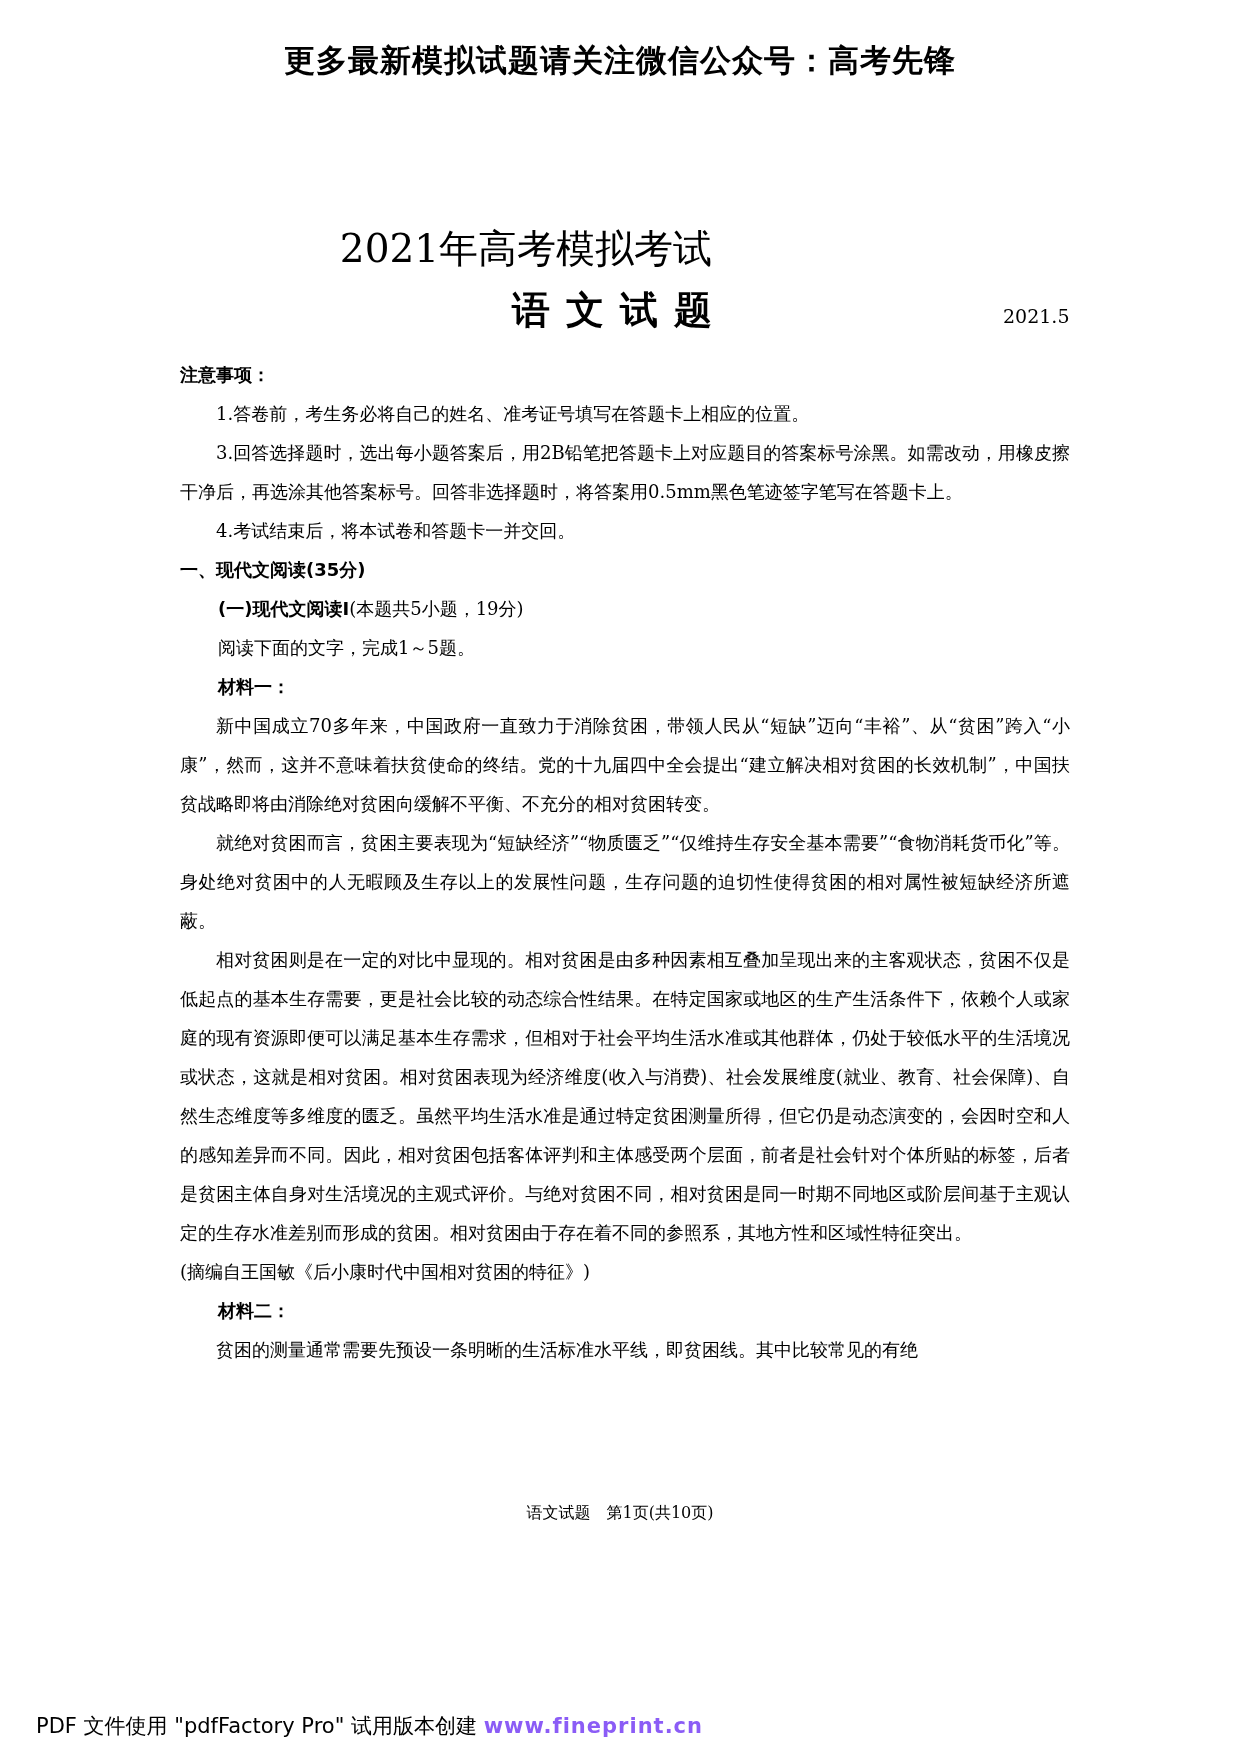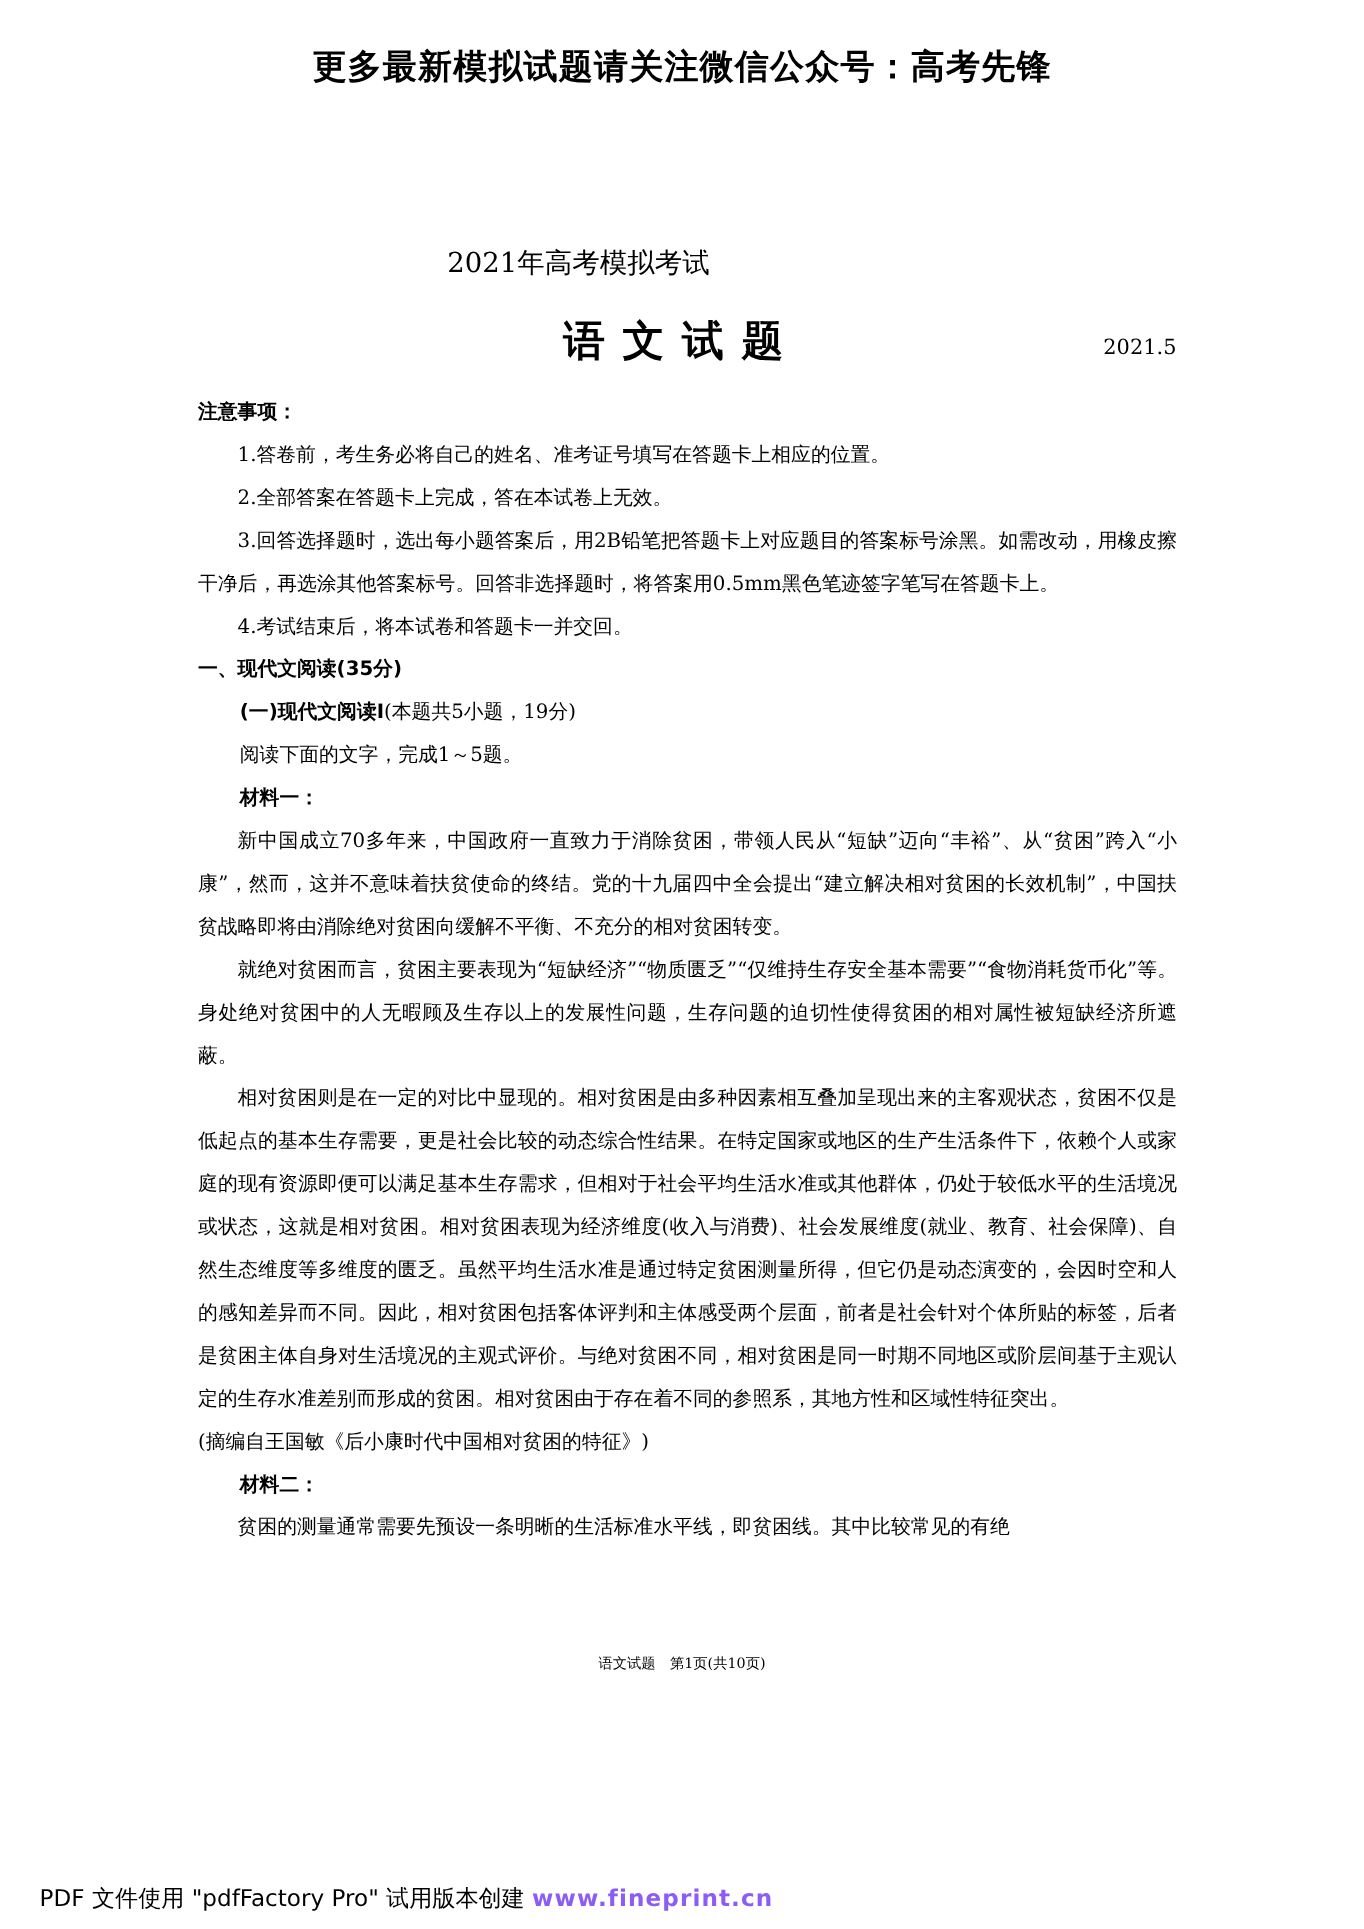--- a/index.html
+++ b/index.html
@@ -1,43 +1,42 @@
 <!DOCTYPE html>
 <html><head>
 <meta charset="utf-8">
 <style>
   html, body { margin: 0; padding: 0; background: #ffffff; }
   body { width: 1240px; height: 1754px; position: relative; overflow: hidden; color: #000; font-family: "DejaVu Serif", "Liberation Serif", serif; }
   .banner { position: absolute; top: 40px; left: 0; width: 1240px; text-align: center; font-family: "DejaVu Sans", "Liberation Sans", sans-serif; font-weight: bold; font-size: 31px; letter-spacing: 1px; }
-  .exam-name { position: absolute; top: 222px; left: 0; width: 1052px; text-align: center; font-size: 25px; }
+  .exam-name { position: absolute; top: 222px; left: 0; width: 1052px; text-align: center; font-size: 39px; }
   .subject-title { position: absolute; top: 285px; left: 500px; font-family: "DejaVu Sans", "Liberation Sans", sans-serif; font-weight: bold; font-size: 38px; letter-spacing: 16px; margin-left: 12px; }
   .exam-date { position: absolute; top: 305px; left: 1003px; font-size: 19px; }
   .content { position: absolute; top: 355px; left: 180px; width: 890px; font-size: 18px; }
   .line { height: 39px; line-height: 39px; white-space: nowrap; }
   .p { line-height: 39px; text-align: justify; text-indent: 2em; margin: 0; }
   .heading { font-family: "DejaVu Sans", "Liberation Sans", sans-serif; font-weight: bold; }
   .ind { padding-left: 38px; }
   .source { text-align: left; line-height: 39px; height: 39px; }
-  .footer-page { position: absolute; top: 1503px; left: 0; width: 1240px; text-align: center; font-size: 13px; }
+  .footer-page { position: absolute; top: 1503px; left: 0; width: 1240px; text-align: center; font-size: 16px; }
   .pdf-note { position: absolute; top: 1712px; left: 36px; font-family: "DejaVu Sans", "Liberation Sans", sans-serif; font-size: 21px; white-space: nowrap; }
   .pdf-link { color: #8b5cf6; font-weight: bold; letter-spacing: 1px; }
 </style>
 </head>
 <body>
 
 <div class="banner">更多最新模拟试题请关注微信公众号：高考先锋</div>
 
 <div class="exam-name">2021年高考模拟考试</div>
 <div class="subject-title">语文试题</div>
 <div class="exam-date">2021.5</div>
 
 <div class="content">
   <div class="line heading">注意事项：</div>
   <p class="p">1.答卷前，考生务必将自己的姓名、准考证号填写在答题卡上相应的位置。</p>
-  <p class="p">2.全部答案在答题卡上完成，答在本试卷上无效。</p>
   <p class="p">3.回答选择题时，选出每小题答案后，用2B铅笔把答题卡上对应题目的答案标号涂黑。如需改动，用橡皮擦干净后，再选涂其他答案标号。回答非选择题时，将答案用0.5mm黑色笔迹签字笔写在答题卡上。</p>
   <p class="p">4.考试结束后，将本试卷和答题卡一并交回。</p>
 
   <div class="line heading">一、现代文阅读(35分)</div>
   <div class="line ind">
     <span class="heading">(一)现代文阅读Ⅰ</span><span>(本题共5小题，19分)</span>
   </div>
   <div class="line ind">阅读下面的文字，完成1～5题。</div>
   <div class="line ind heading">材料一：</div>
   <p class="p">新中国成立70多年来，中国政府一直致力于消除贫困，带领人民从“短缺”迈向“丰裕”、从“贫困”跨入“小康”，然而，这并不意味着扶贫使命的终结。党的十九届四中全会提出“建立解决相对贫困的长效机制”，中国扶贫战略即将由消除绝对贫困向缓解不平衡、不充分的相对贫困转变。</p>

